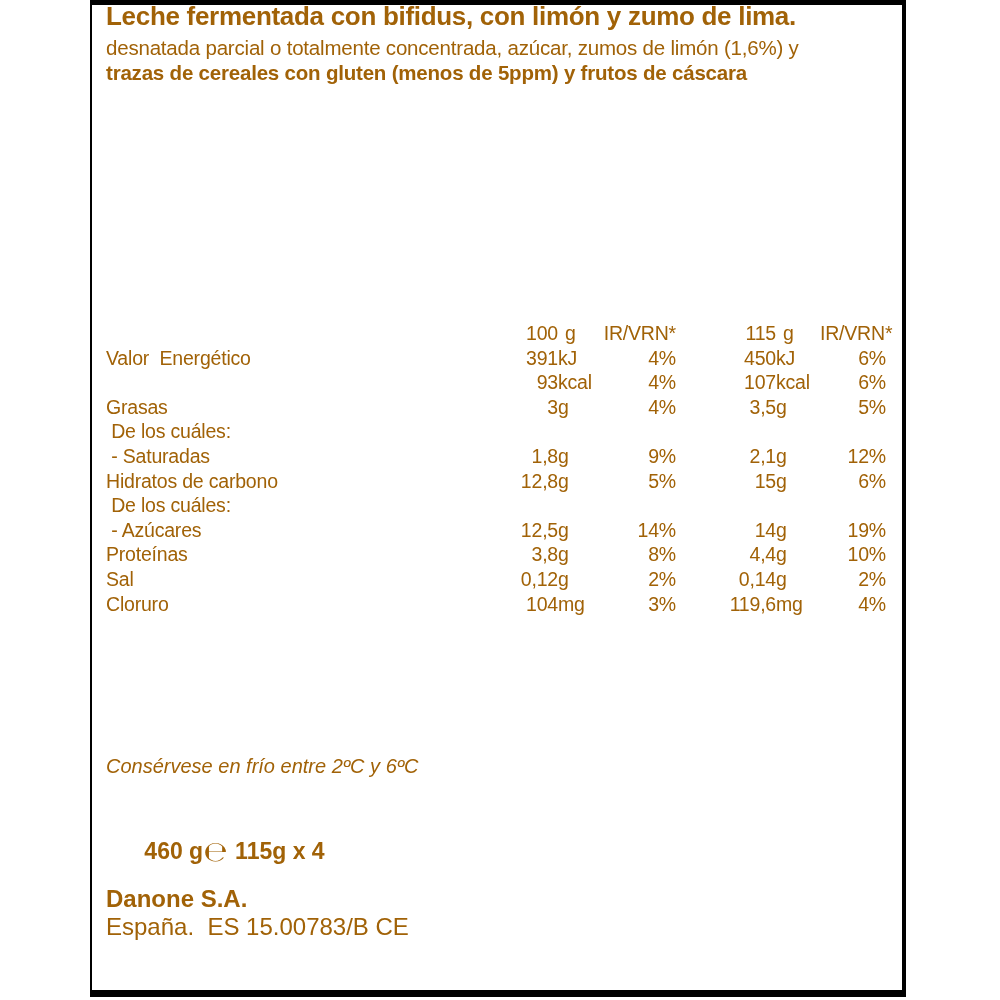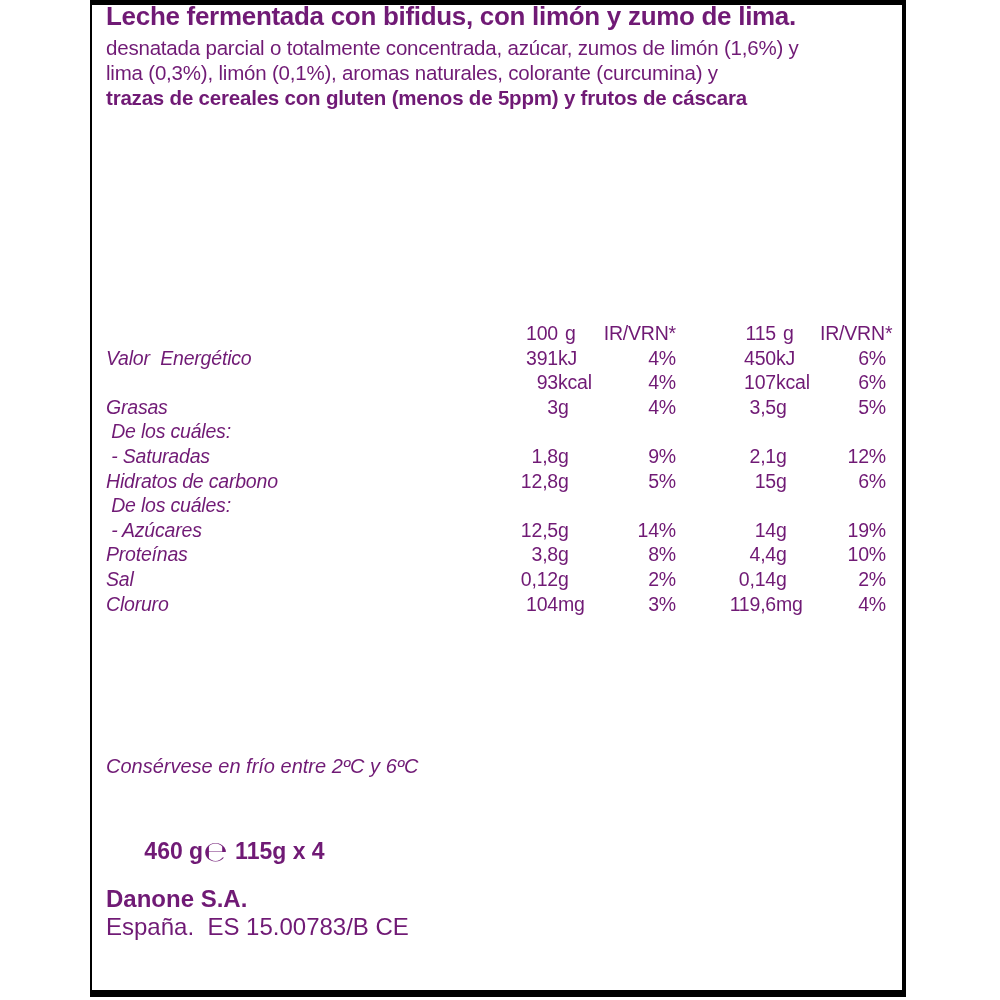--- a/index.html
+++ b/index.html
@@ -1,18 +1,18 @@
 <!DOCTYPE html>
 <html><head>
 <meta charset="utf-8">
 <style>
   html,body{margin:0;padding:0;background:#ffffff;}
   .page{
     position:relative;width:1000px;height:1000px;background:#ffffff;
-    font-family:"Liberation Sans",sans-serif;color:#701a75;overflow:hidden;
+    font-family:"Liberation Sans",sans-serif;color:#a16207;overflow:hidden;
   }
   .label-box{
     position:absolute;left:90px;top:0;width:816px;height:997px;
     box-sizing:border-box;background:#ffffff;
     border-style:solid;border-color:#000000;
     border-width:5px 4px 7px 2px;
   }
   .title{
     position:absolute;left:14px;top:-4px;
     font-size:26px;font-weight:bold;letter-spacing:-0.3px;white-space:pre;
@@ -25,21 +25,21 @@
   .b{font-weight:bold;}
   .nutrition{
     position:absolute;left:14px;top:316px;width:786px;
     font-size:19.5px;letter-spacing:-0.2px;
   }
   .nrow{
     display:grid;
     grid-template-columns:348px 104px 44px 74px 100px 44px 66px;
     line-height:24.6px;
   }
-  .c-label{white-space:pre;font-style:italic;}
+  .c-label{white-space:pre;}
   .c-num1,.c-pct1,.c-num2,.c-pct2{text-align:right;white-space:pre;}
   .c-unit1,.c-unit2{text-align:left;white-space:pre;}
   .nrow.header .c-unit1,.nrow.header .c-unit2{padding-left:7px;}
   .storage{
     position:absolute;left:14px;top:750px;
     font-size:20px;white-space:pre;font-style:italic;
   }
   .weight{
     position:absolute;left:14px;top:803px;
     font-size:23px;font-weight:bold;white-space:pre;
@@ -60,21 +60,20 @@
 </head>
 <body>
 
 <div class="page">
   <div class="label-box">
 
     <div class="title">Leche fermentada con bifidus, con limón y zumo de lima.</div>
 
     <div class="ingredients" id="ingredients">
         <div class="ing-line"><span>desnatada parcial o totalmente concentrada, azúcar, zumos de limón (1,6%) y</span></div>
-        <div class="ing-line"><span>lima (0,3%), limón (0,1%), aromas naturales, colorante (curcumina) y</span></div>
         <div class="ing-line"><span class="b">trazas de cereales con gluten (menos de 5ppm) y frutos de cáscara</span></div>
       </div>
 
     <div class="nutrition">
       <div class="nrow header">
         <span class="c-label"></span>
         <span class="c-num1">100</span>
         <span class="c-unit1">g</span>
         <span class="c-pct1">IR/VRN*</span>
         <span class="c-num2">115</span>

